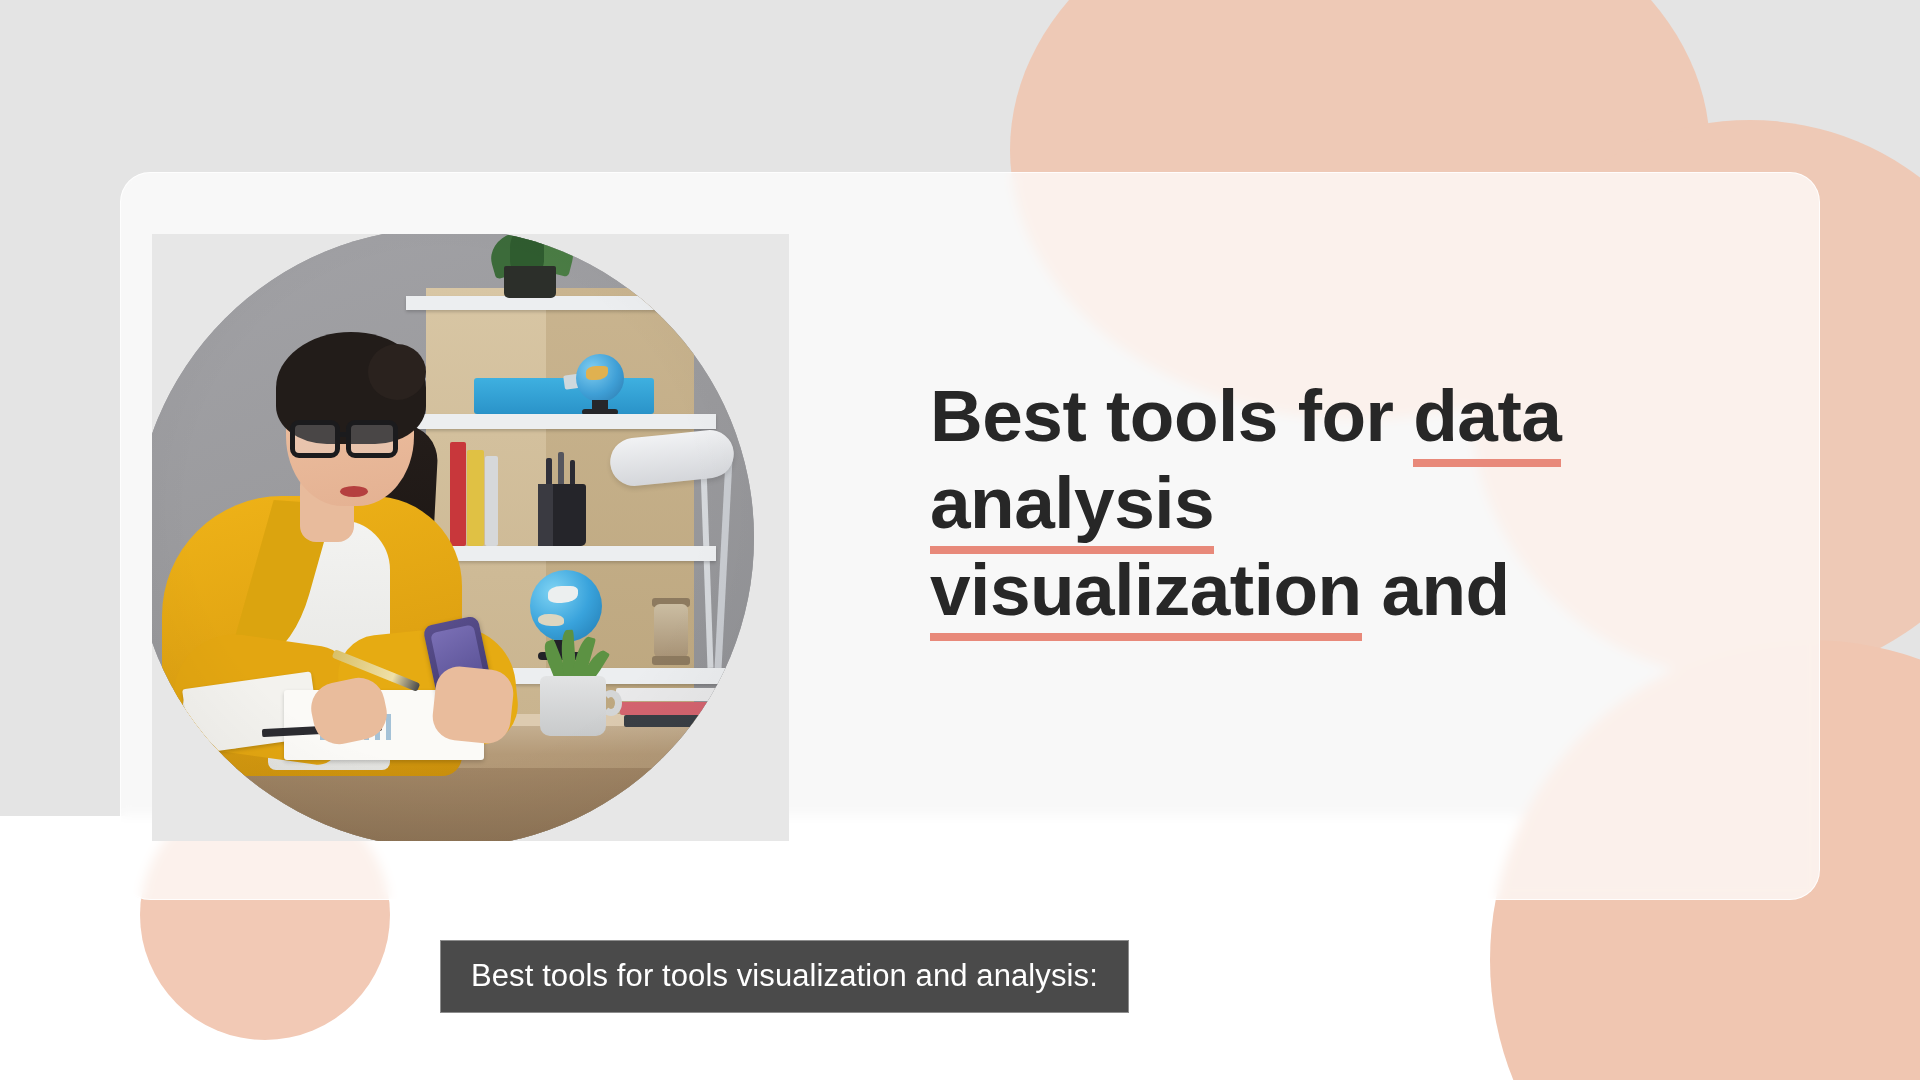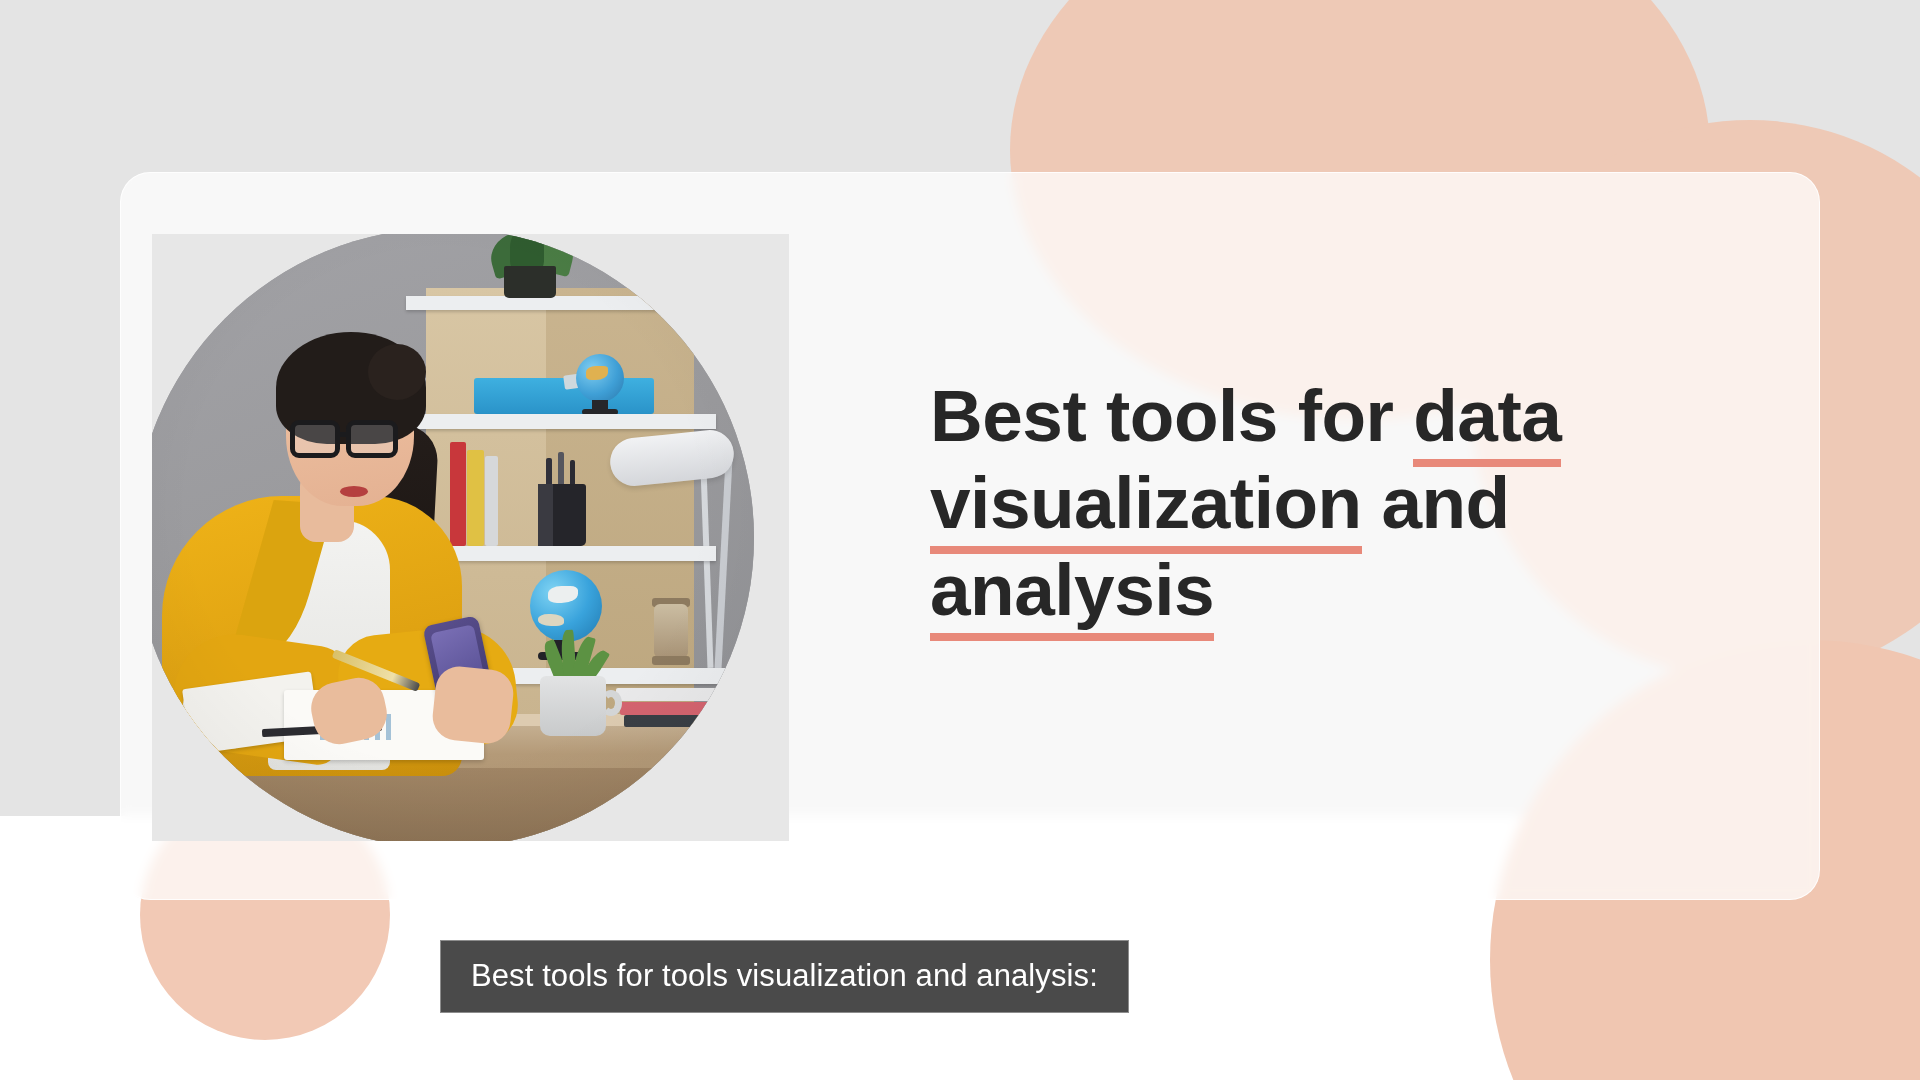--- a/index.html
+++ b/index.html
@@ -391,21 +391,21 @@
       <div class="ph" id="phone"></div>
       <div class="ph" id="phone-screen"></div>
       <div class="ph" id="hand-r"></div>
 
       <div class="ph" id="photo-vignette"></div>
     </div>
   </div>
 
   <div id="heading">
     <div class="hline"><span>Best tools for </span><span class="ul">data</span></div>
+    <div class="hline"><span class="ul">analysis</span></div>
     <div class="hline"><span class="ul">visualization</span><span> and</span></div>
-    <div class="hline"><span class="ul">analysis</span></div>
   </div>
 
   <div id="caption-bar">
     <div id="caption-text">Best tools for tools visualization and analysis:</div>
   </div>
 
 </div>
 
 </body></html>

